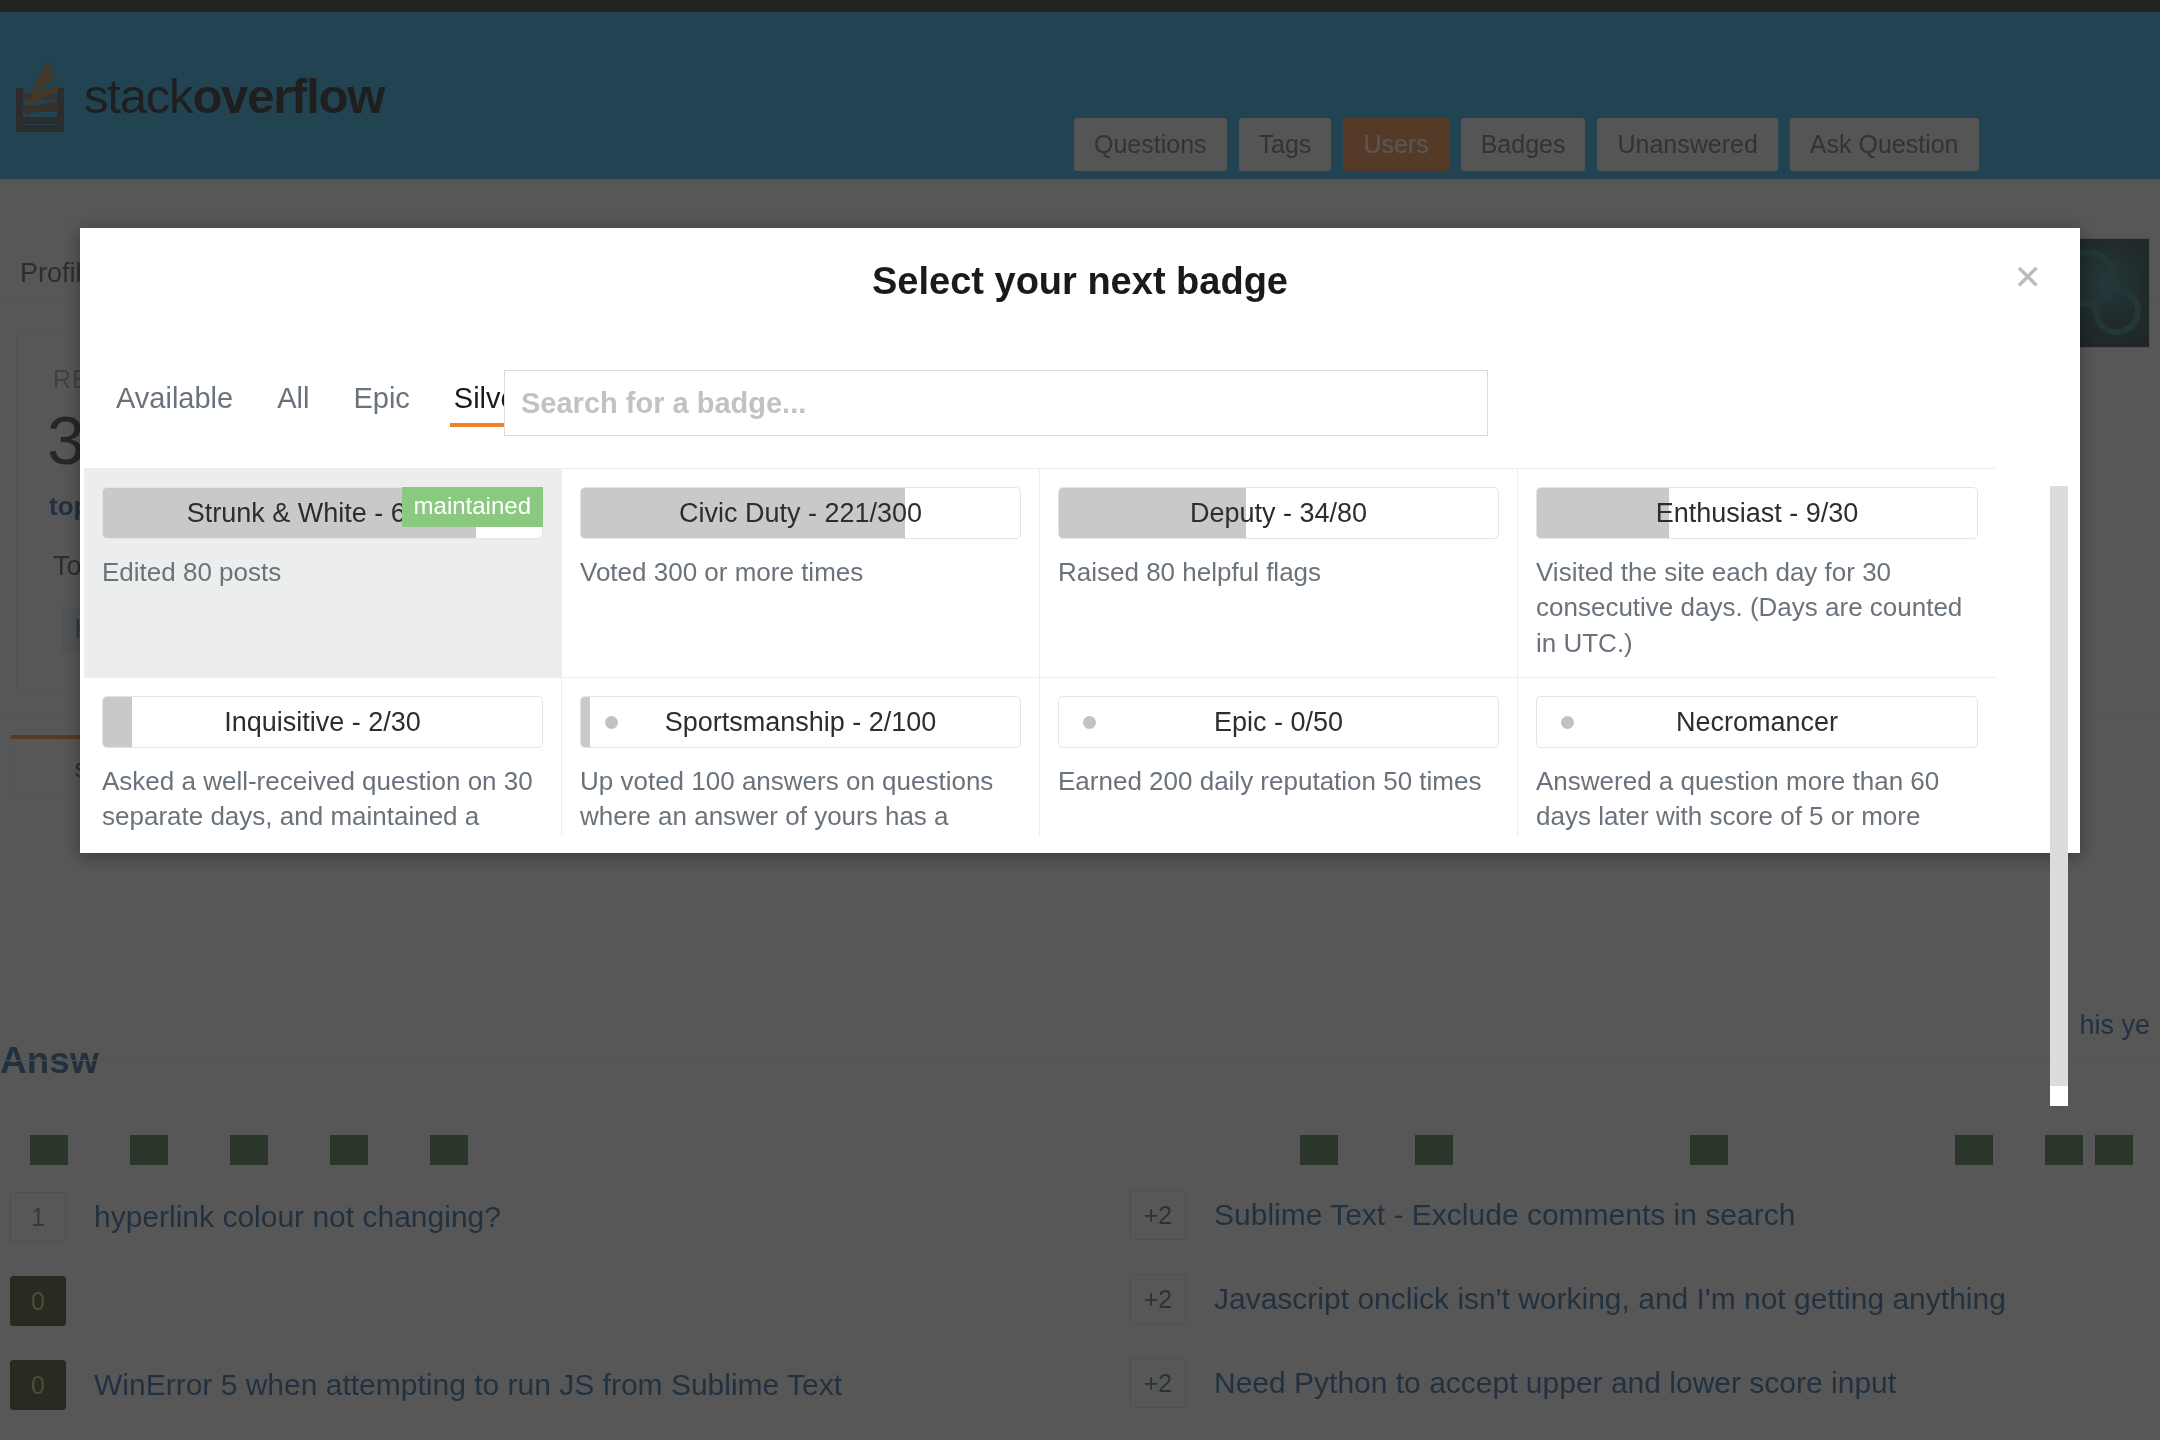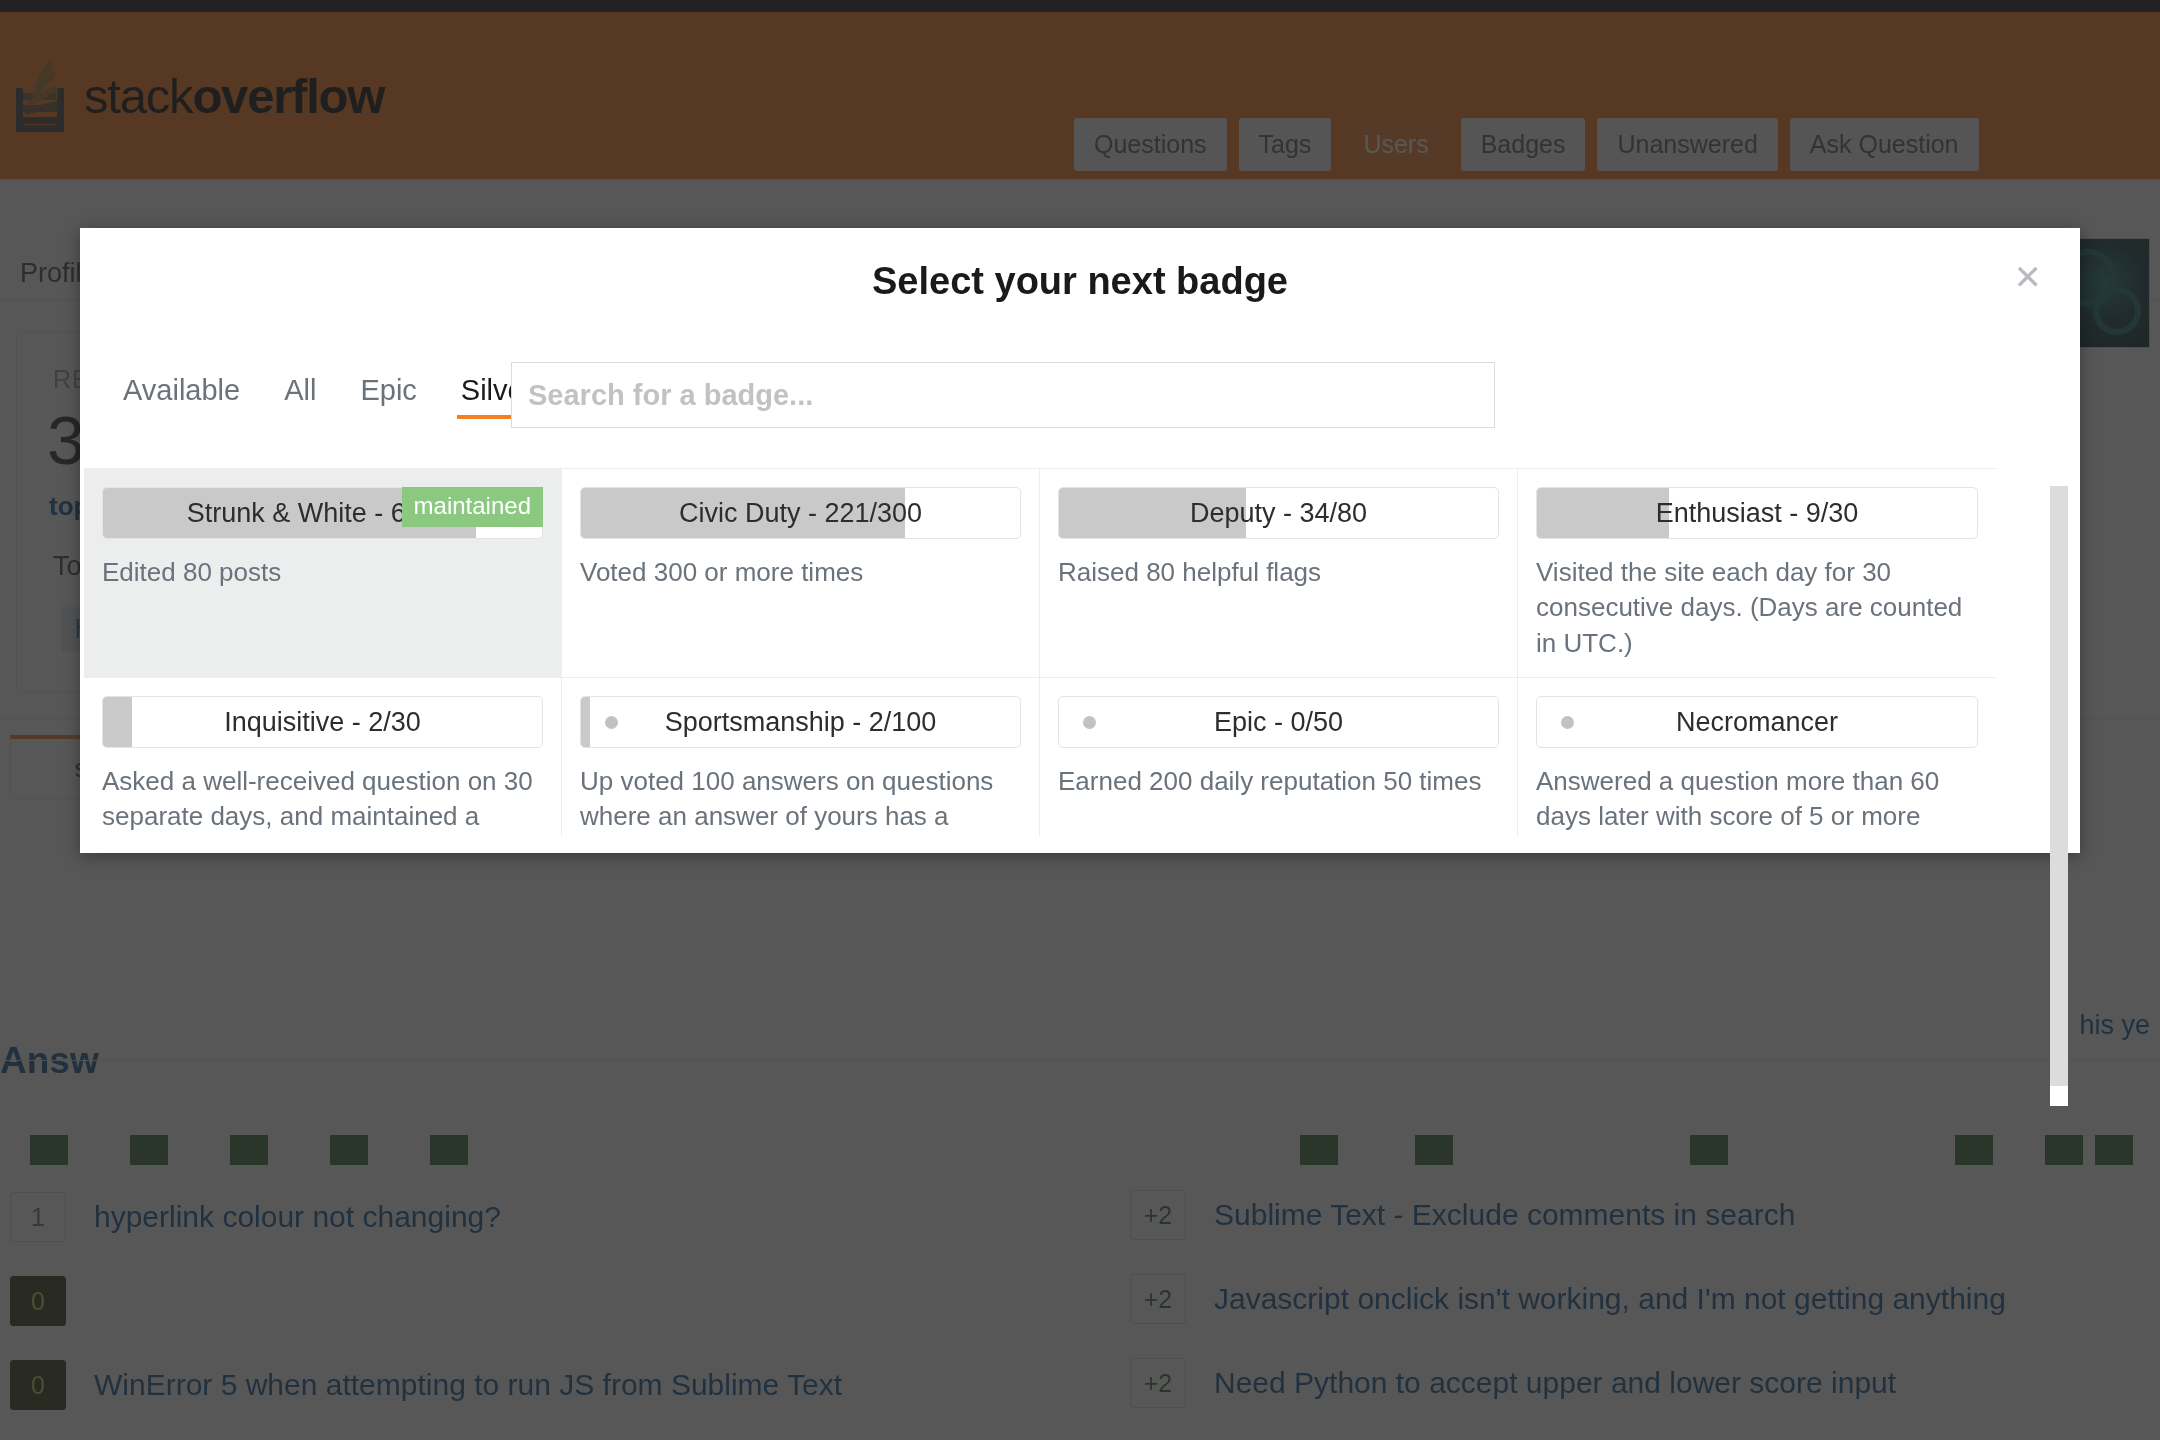--- a/index.html
+++ b/index.html
@@ -10,21 +10,21 @@
     background: #000;
   }
 
   
   #page-root { position: relative; width: 2160px; height: 1440px; background: #ffffff; }
 
   .topstrip { position: absolute; left: 0; top: 0; width: 2160px; height: 12px; background: #0f0f0f; }
 
   .so-header {
     position: absolute; left: 0; top: 12px; width: 2160px; height: 168px;
-    background: #f97316; border-bottom: 1px solid #e4e6e8;
+    background: #0ea5e9; border-bottom: 1px solid #e4e6e8;
   }
   .logo-wrap { position: absolute; left: 14px; top: 48px; display: flex; align-items: center; }
   .logo-mark { position: relative; width: 60px; height: 72px; margin-right: 10px; }
   .logo-stack { position: absolute; left: 2px; bottom: 0; width: 48px; height: 44px; border: 7px solid #3c3c3c; border-top: none; }
   .logo-bar { position: absolute; left: 9px; height: 7px; background: #3c3c3c; width: 34px; }
   .lb1 { bottom: 8px; }
   .lb2 { bottom: 20px; background:#6a5233; }
   .lb3 { bottom: 32px; background:#7d5e2e; width: 33px; }
   .ray { position: absolute; background: #a9712c; height: 6px; transform-origin: left center; border-radius: 1px; }
   .logo-text { font-size: 49px; color: #000; letter-spacing: -1.2px; }
@@ -89,21 +89,21 @@
   }
   .modal-title {
     position: absolute; top: 32px; left: 0; width: 100%; text-align: center;
     font-size: 38px; font-weight: 700; color: #1a1a1a;
   }
   .modal-close {
     position: absolute; right: 32px; top: 26px; font-size: 34px; color: #b8bcc0;
     cursor: pointer; line-height: 1; padding: 6px;
   }
 
-  .filter-row { position: absolute; left: 0; top: 132px; width: 100%; height: 80px; margin-left: 7px; }
+  .filter-row { position: absolute; left: 0; top: 140px; width: 100%; height: 80px; }
   .tabs { position: absolute; left: 14px; top: 6px; display: flex; align-items: flex-start; }
   .tab {
     position: relative; font-size: 29px; color: #6a737c; padding: 8px 22px 16px 22px;
     white-space: nowrap;
   }
   .tab.active { color: #1a1a1a; }
   .tab.active::after {
     content: ""; position: absolute; left: 18px; right: 12px; bottom: 4px; height: 4px; background: #f48024;
   }
   .tab-caret { width: 6px; height: 42px; background: #4a90e8; margin: 6px 6px 0 6px; flex: none; }

